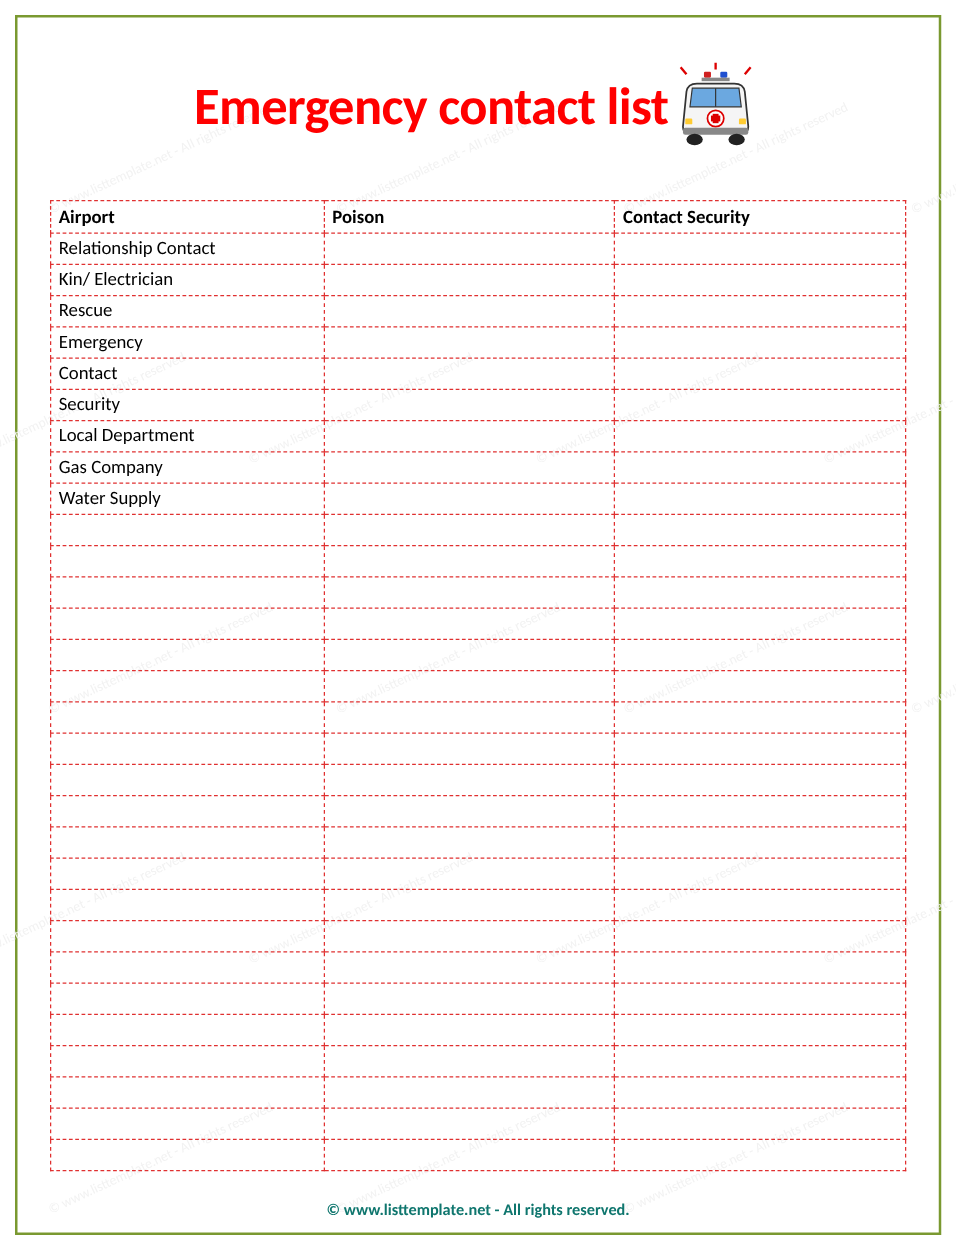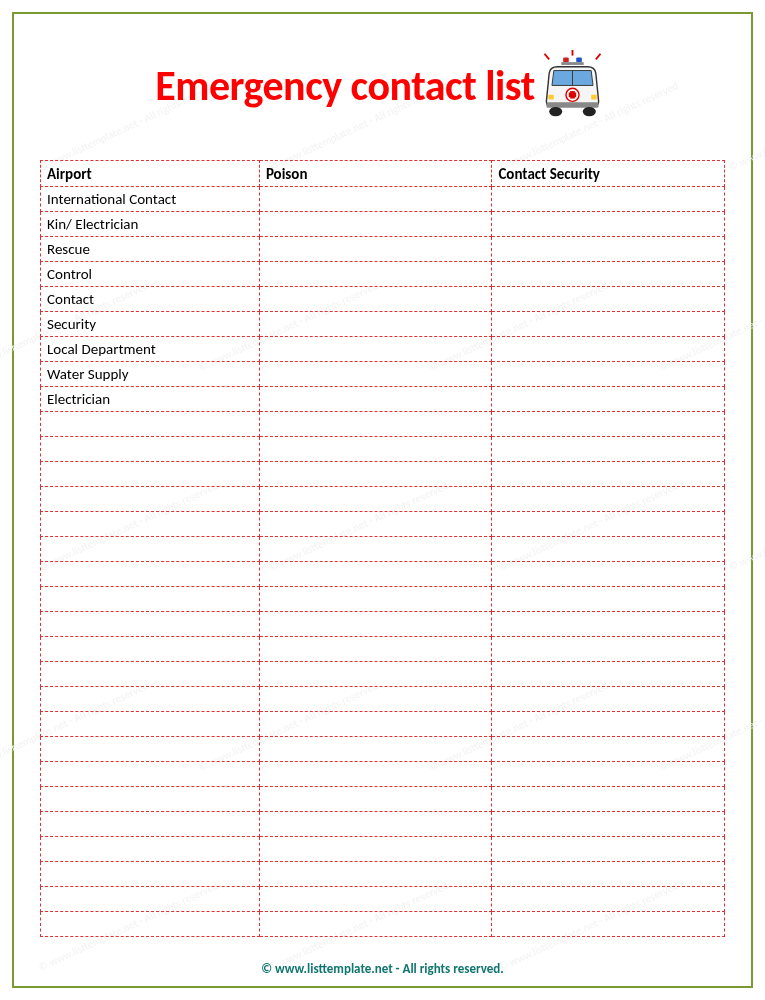--- a/index.html
+++ b/index.html
@@ -138,61 +138,61 @@
   <table>
     <thead>
       <tr>
         <th class="col-contacts">Airport</th>
         <th class="col-names">Poison</th>
         <th class="col-numbers">Contact Security</th>
       </tr>
     </thead>
     <tbody id="table-body">
         <tr>
-          <td>International Contact</td>
+          <td>Relationship Contact</td>
           <td></td>
           <td></td>
         </tr>
         <tr>
           <td>Kin/ Electrician</td>
           <td></td>
           <td></td>
         </tr>
         <tr>
           <td>Rescue</td>
           <td></td>
           <td></td>
         </tr>
         <tr>
-          <td>Control</td>
+          <td>Emergency</td>
           <td></td>
           <td></td>
         </tr>
         <tr>
           <td>Contact</td>
           <td></td>
           <td></td>
         </tr>
         <tr>
           <td>Security</td>
           <td></td>
           <td></td>
         </tr>
         <tr>
           <td>Local Department</td>
           <td></td>
           <td></td>
         </tr>
         <tr>
+          <td>Gas Company</td>
+          <td></td>
+          <td></td>
+        </tr>
+        <tr>
           <td>Water Supply</td>
-          <td></td>
-          <td></td>
-        </tr>
-        <tr>
-          <td>Electrician</td>
           <td></td>
           <td></td>
         </tr>
         <tr>
           <td>&nbsp;</td>
           <td>&nbsp;</td>
           <td>&nbsp;</td>
         </tr>
         <tr>
           <td>&nbsp;</td>

